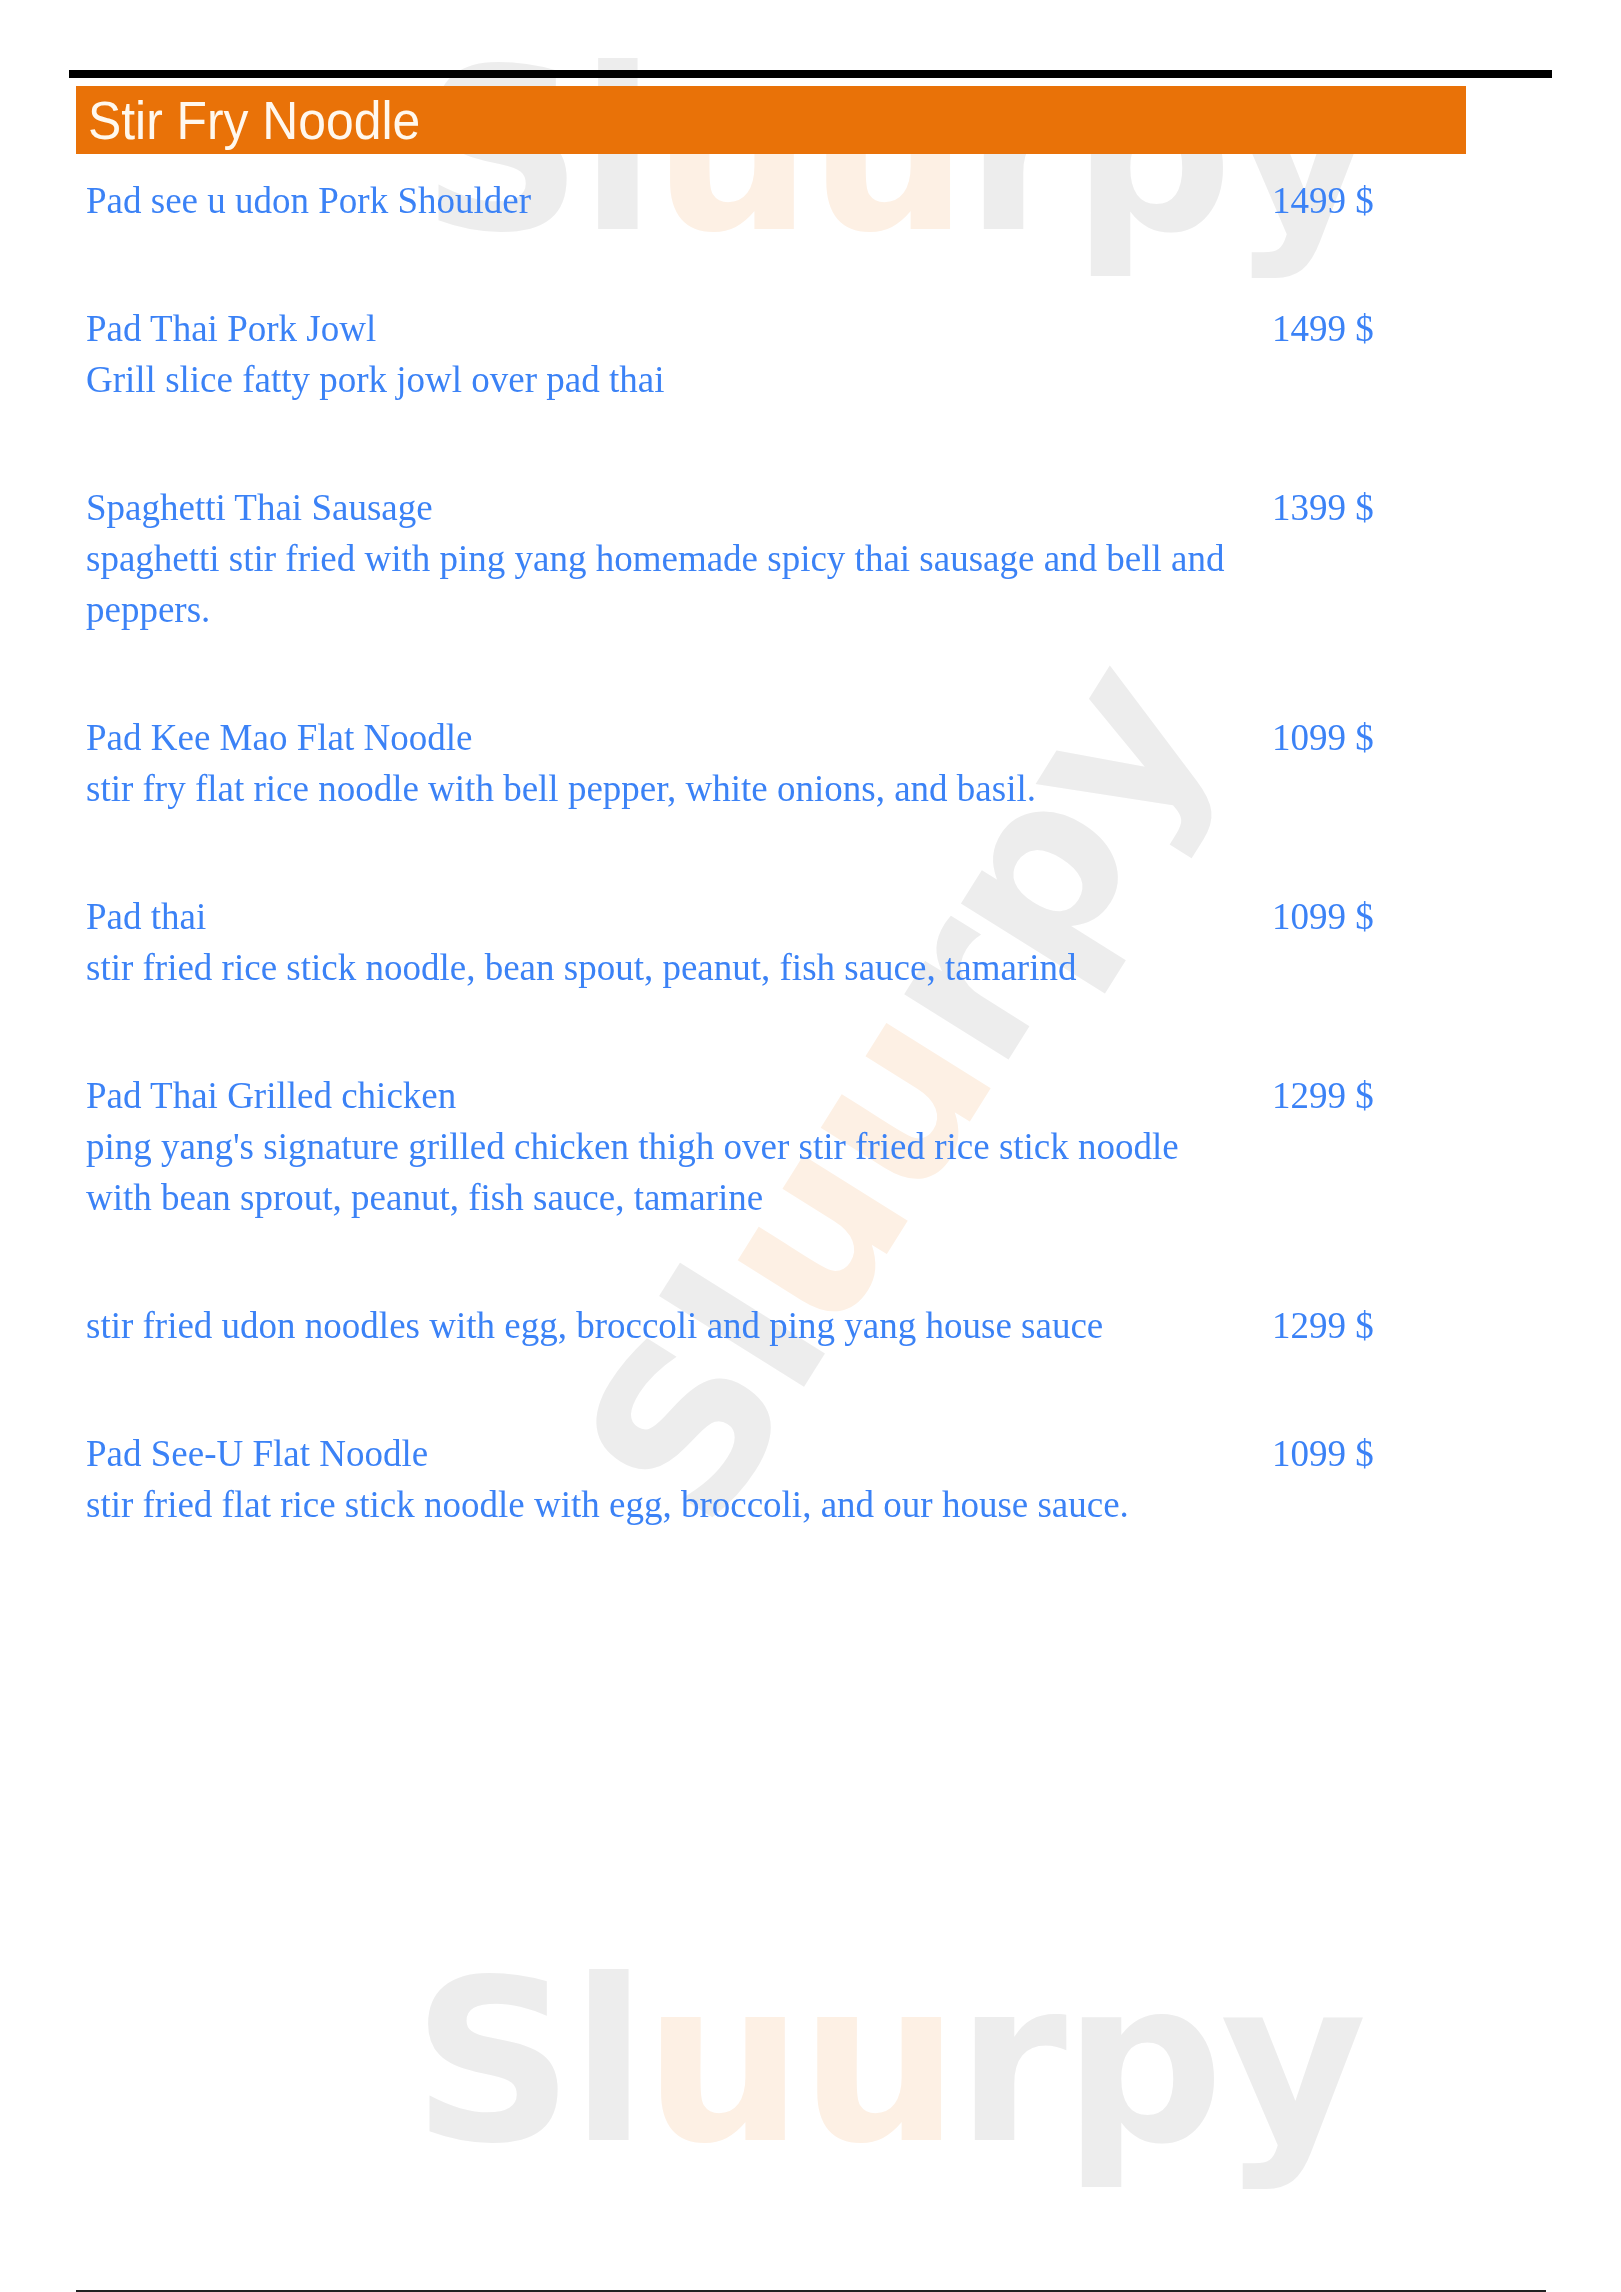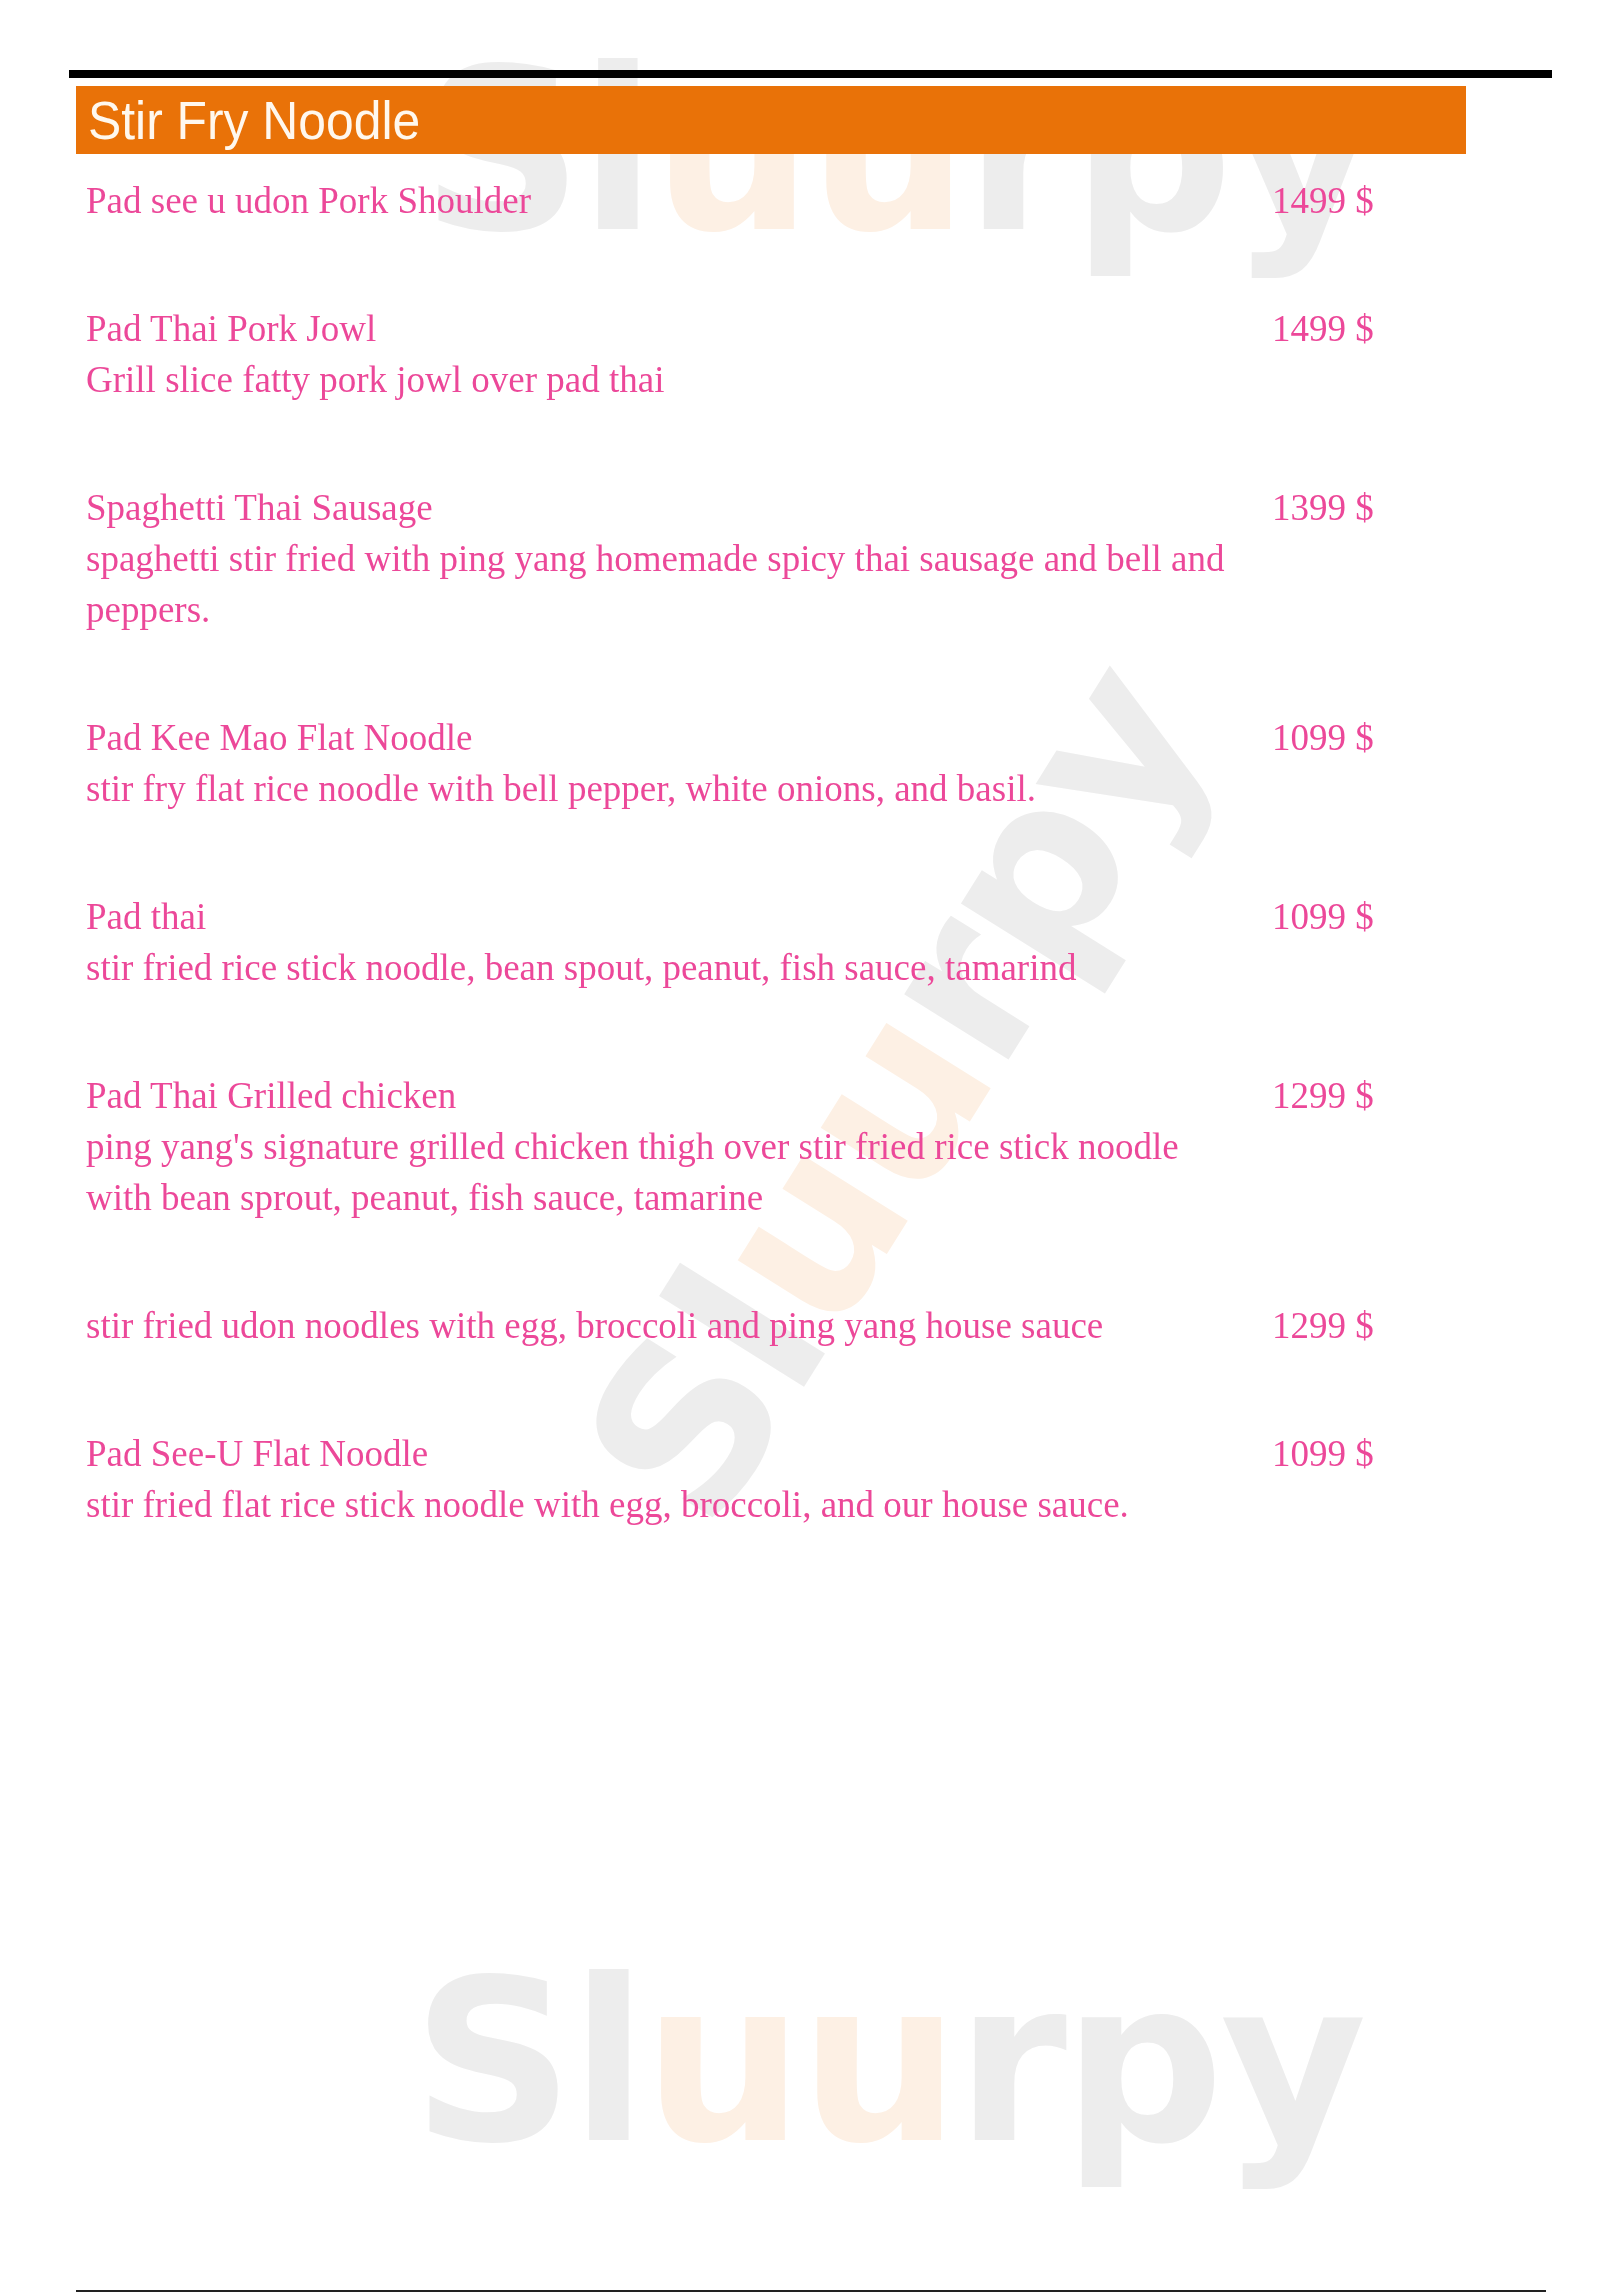--- a/index.html
+++ b/index.html
@@ -5,21 +5,21 @@
   html, body { margin: 0; padding: 0; background: #ffffff; }
   body { width: 1621px; height: 2293px; position: relative; overflow: hidden; }
   .watermark { position: absolute; pointer-events: none; }
   .wm-word { font-family: "DejaVu Sans", sans-serif; font-weight: bold; line-height: 1; white-space: nowrap; letter-spacing: -3.9px; }
   .wm-gray { color: #ededed; }
   .wm-orange { color: #fdf0e4; }
   .top-rule { position: absolute; left: 69px; top: 70px; width: 1483px; height: 7.8px; background: #000000; }
   .section-header { position: absolute; left: 76px; top: 86px; width: 1390px; height: 68px; background: #e97208; }
   .section-title { position: absolute; left: 11.8px; top: 5.9px; font-family: "Liberation Sans", sans-serif; font-size: 53px; line-height: 57px; color: #fff8ee; white-space: nowrap; transform: scaleX(0.94); transform-origin: left center; }
   .menu-list { position: absolute; left: 86px; top: 175px; width: 1372px; }
-  .menu-item { position: relative; margin-bottom: 77px; font-family: "Liberation Serif", serif; font-size: 37px; line-height: 51px; color: #ec4899; }
+  .menu-item { position: relative; margin-bottom: 77px; font-family: "Liberation Serif", serif; font-size: 37px; line-height: 51px; color: #3b82f6; }
   .item-name { display: block; width: 1127px; white-space: nowrap; }
   .item-desc { display: block; width: 1166px; }
   .item-price { position: absolute; left: 1186px; top: 0; white-space: nowrap; }
   .bottom-rule { position: absolute; left: 76px; top: 2290px; width: 1470px; height: 2px; background: #222222; }
 </style>
 </head>
 <body>
 
 <div class="watermark" style="left:421px; top:39px;">
   <span class="wm-word wm-gray" style="font-size:225px;">Sl</span><span class="wm-word wm-orange" style="font-size:225px;">uu</span><span class="wm-word wm-gray" style="font-size:225px;">rpy</span>

